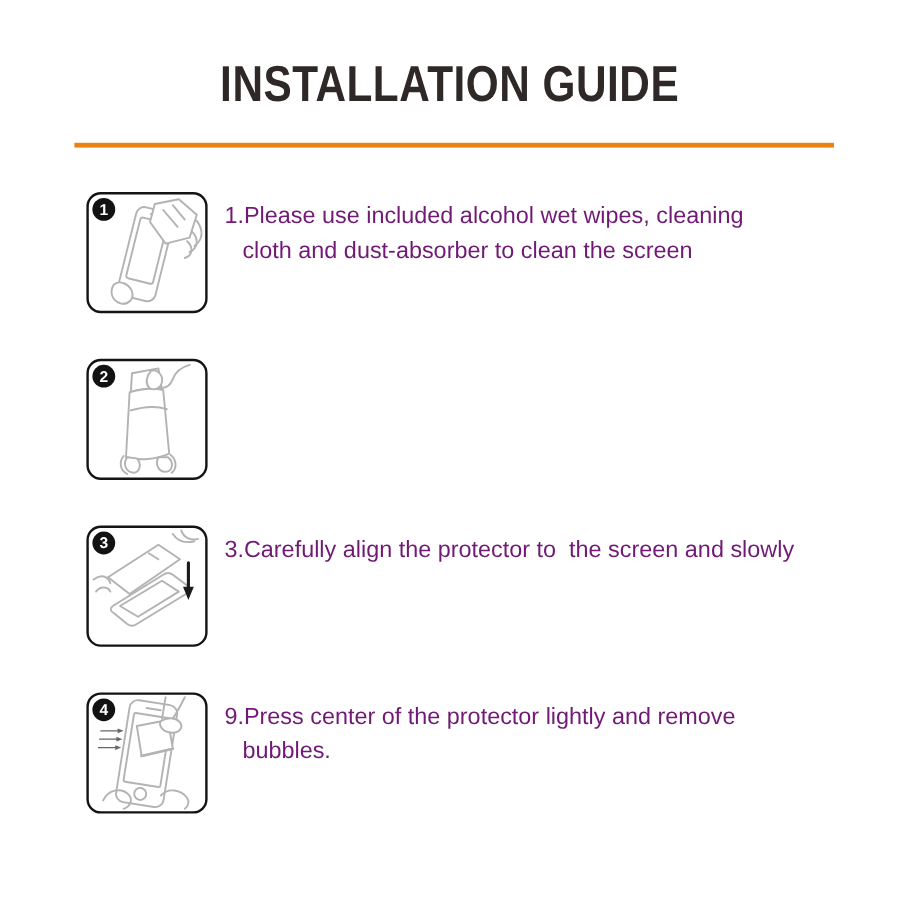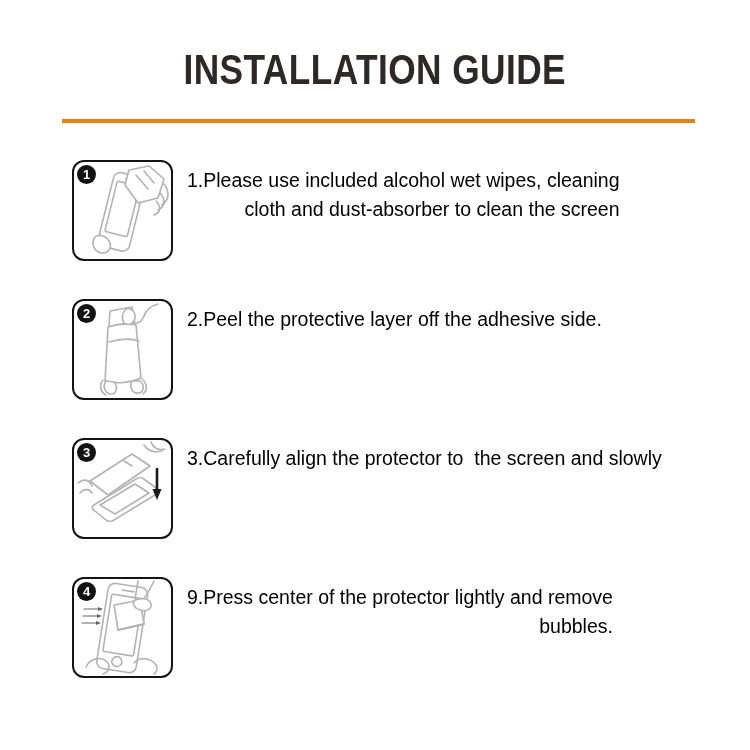--- a/index.html
+++ b/index.html
@@ -90,24 +90,24 @@
   .illus .white { fill: #ffffff; }
   .illus .dark { stroke: #1a1a1a; }
   .illus .darkfill { fill: #1a1a1a; stroke: none; }
   .illus .thin { stroke-width: 1.1; stroke: #666; }
   .illus .thinfill { fill: #666; stroke: none; }
   .step-text {
     margin-left: 14px;
     padding-top: 6px;
     font-size: 19.5px;
     line-height: 29px;
-    color: #000000;
+    color: #701a75;
   }
   .line { white-space: pre; }
-  .line.cont { padding-left: 15px; text-align: right; }
+  .line.cont { padding-left: 15px; }
 </style>
 </head>
 <body>
 
 <div class="page">
 
   <header>
     <h1 class="title"><span class="squeeze">INSTALLATION GUIDE</span></h1>
     <div class="divider"></div>
   </header>
@@ -150,23 +150,20 @@
           <path class="white" d="M34 26 C43 23 53 22 62 24 L67 77 C56 82 42 83 31 80 Z"></path>
           <path d="M35 41 C45 38 56 37 65 40"></path>
           <path d="M84 3 C77 5 72 9 70 15"></path>
           <path d="M70 15 C68 20 64 23 59 22"></path>
           <path class="white" d="M52 8 C48 12 47 18 50 22 C54 25 60 23 61 17 C62 11 56 6 52 8 Z"></path>
           <path d="M29 79 C25 84 26 91 32 94"></path>
           <path class="white" d="M32 80 C28 86 31 93 38 93 C43 92 44 85 40 81 Z"></path>
           <path class="white" d="M58 80 C55 86 58 93 65 92 C70 91 71 84 66 80 Z"></path>
           <path d="M68 78 C73 82 74 89 69 93"></path>
         </svg>
-      </div>
-      <div class="step-text">
-        <div class="line">2.Peel the protective layer off the adhesive side.</div>
       </div>
     </section>
 
     <section class="step-row">
       <div class="illus-box">
         <div class="badge">
             <span>3</span>
           </div>
         <svg class="illus" viewBox="0 0 97 97">
           <path d="M70 5 C74 11 80 13 88 11"></path>

